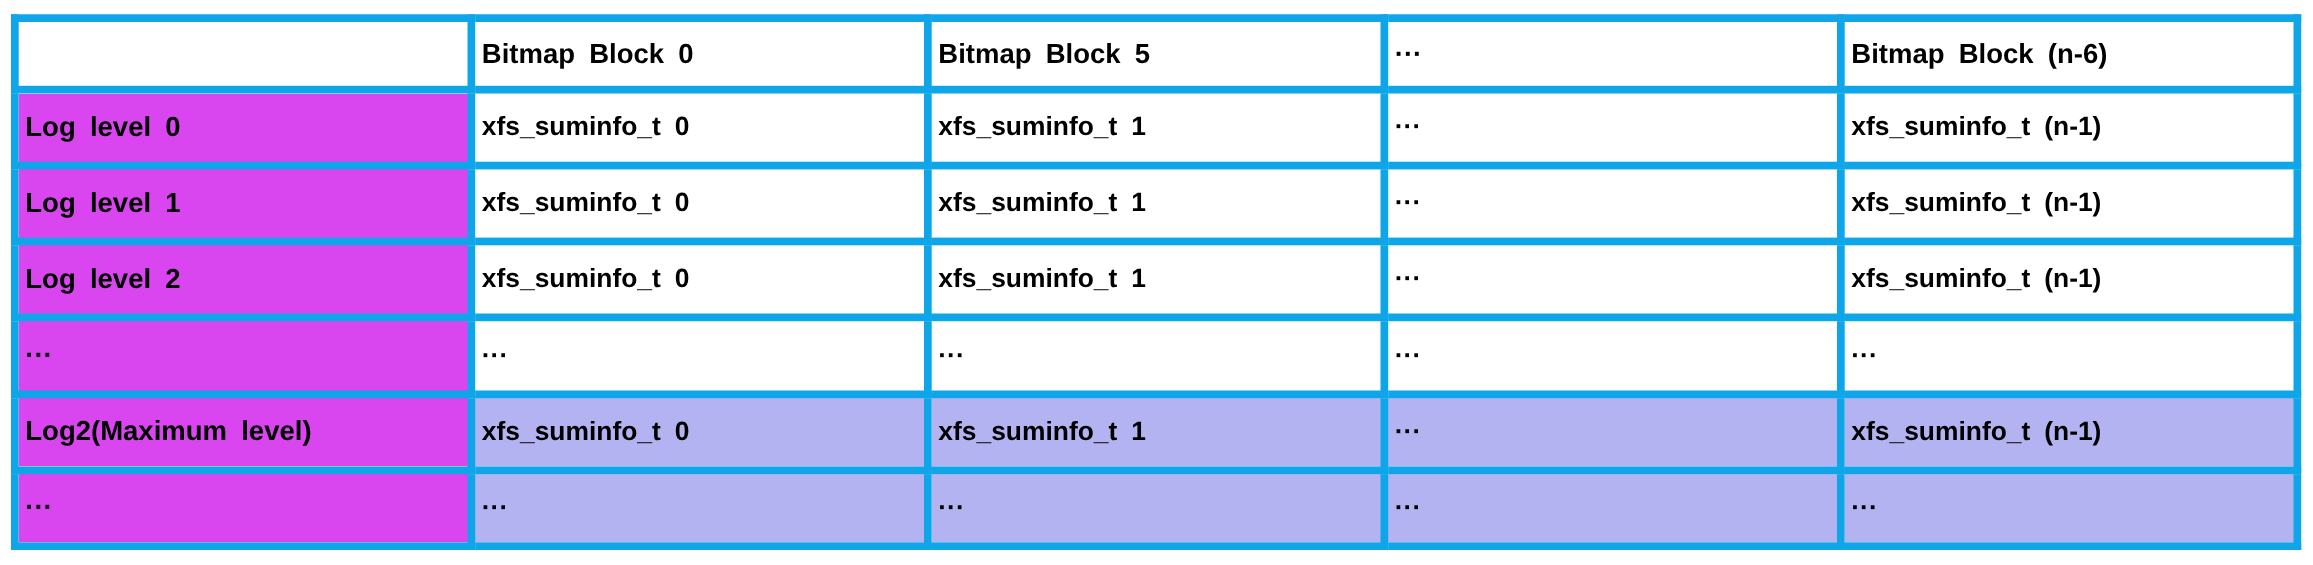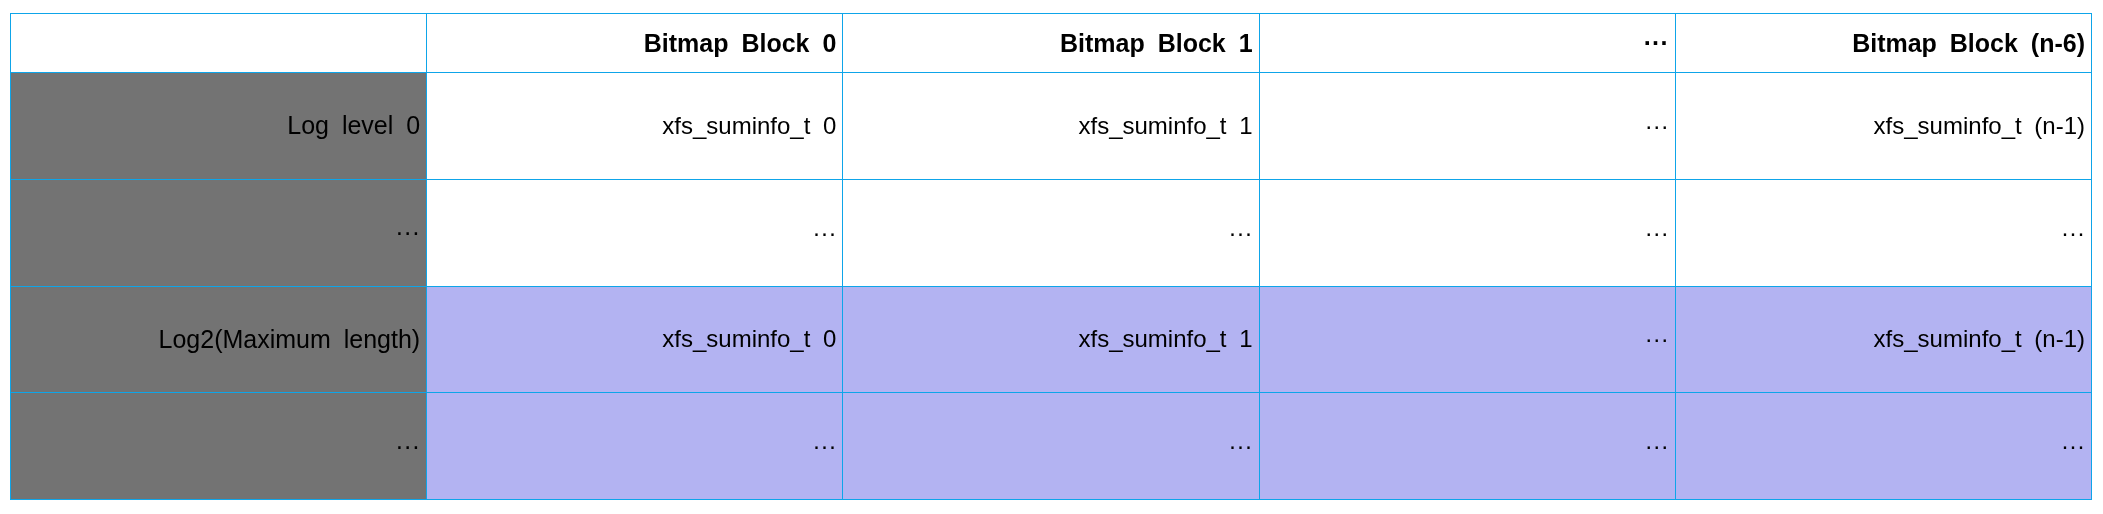--- a/index.html
+++ b/index.html
@@ -24,83 +24,97 @@
     left: 10px;
     top: 13px;
     width: 2082px;
     height: 487px;
     border-collapse: collapse;
     table-layout: fixed;
     background: #ffffff;
   }
   .summary-table th,
   .summary-table td {
-    border: 1px solid #0ea5e9;
-    text-align: right;
+    border: 7px solid #0ea5e9;
+    text-align: left;
     vertical-align: middle;
     padding: 0 6px;
     overflow: hidden;
     white-space: nowrap;
     word-spacing: 6px;
   }
   
   .summary-table thead th {
     font-size: 25px;
     font-weight: 700;
     height: 58px;
   }
   
   .summary-table tbody th {
     font-size: 25px;
-    font-weight: 400;
-    background: #737373;
+    font-weight: 700;
+    background: #d946ef;
   }
   
   .summary-table tbody td {
     font-size: 24px;
-    font-weight: 400;
+    font-weight: 700;
   }
   .summary-table tbody td.hl {
     background: var(--hl-color, #b3b3f2);
   }
   .summary-table tbody tr {
     height: 61px;
   }
 </style>
 </head>
 <body>
 
 <div class="canvas">
   <table class="summary-table">
     <thead>
       <tr id="header-row">
           <th></th>
           <th>Bitmap Block 0</th>
-          <th>Bitmap Block 1</th>
+          <th>Bitmap Block 5</th>
           <th>···</th>
           <th>Bitmap Block (n-6)</th>
         </tr>
     </thead>
     <tbody id="table-body">
         <tr>
           <th>Log level 0</th>
           <td>xfs_suminfo_t 0</td>
           <td>xfs_suminfo_t 1</td>
           <td>···</td>
           <td>xfs_suminfo_t (n-1)</td>
         </tr>
         <tr>
+          <th>Log level 1</th>
+          <td>xfs_suminfo_t 0</td>
+          <td>xfs_suminfo_t 1</td>
+          <td>···</td>
+          <td>xfs_suminfo_t (n-1)</td>
+        </tr>
+        <tr>
+          <th>Log level 2</th>
+          <td>xfs_suminfo_t 0</td>
+          <td>xfs_suminfo_t 1</td>
+          <td>···</td>
+          <td>xfs_suminfo_t (n-1)</td>
+        </tr>
+        <tr>
           <th>···</th>
           <td>···</td>
           <td>···</td>
           <td>···</td>
           <td>···</td>
         </tr>
         <tr>
-          <th>Log2(Maximum length)</th>
+          <th>Log2(Maximum level)</th>
           <td class="hl">xfs_suminfo_t 0</td>
           <td class="hl">xfs_suminfo_t 1</td>
           <td class="hl">···</td>
           <td class="hl">xfs_suminfo_t (n-1)</td>
         </tr>
         <tr>
           <th>···</th>
           <td class="hl">···</td>
           <td class="hl">···</td>
           <td class="hl">···</td>

